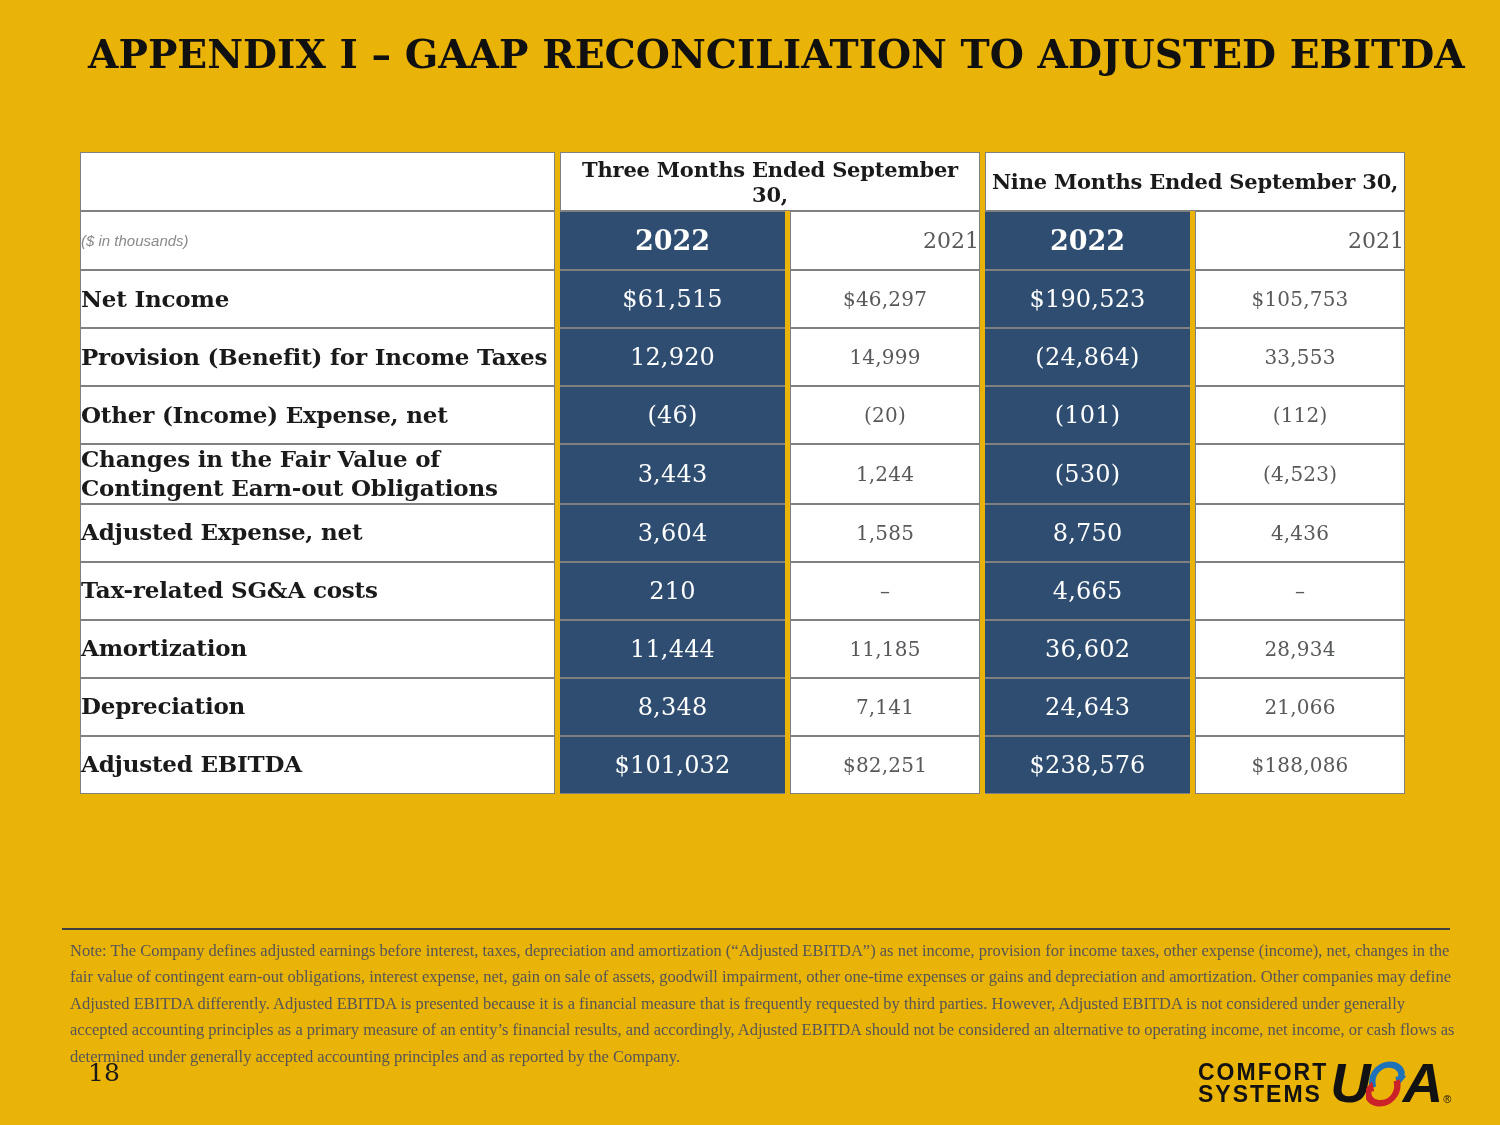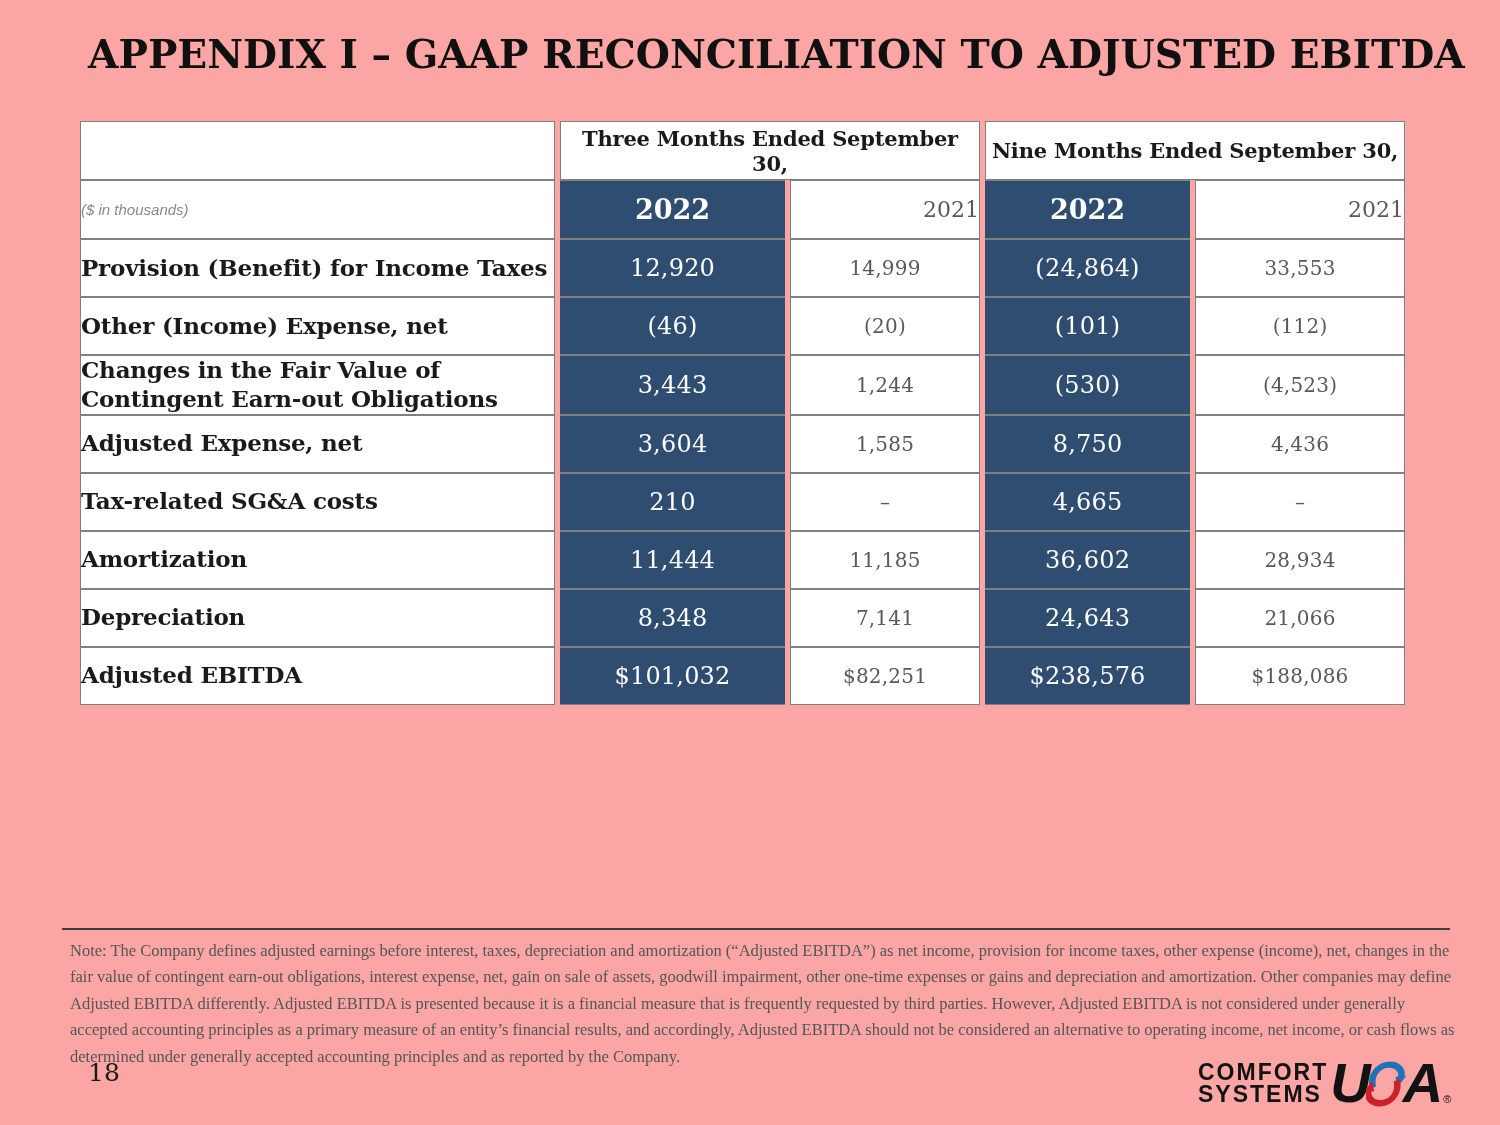--- a/index.html
+++ b/index.html
@@ -1,33 +1,33 @@
 <!DOCTYPE html>
 <html><head>
 <meta charset="utf-8">
 <style>
   html,body{margin:0;padding:0;background:#ffffff;}
   .slide{
     position:relative;
     width:1500px;height:1125px;
-    background:#fca5a5;
+    background:#eab308;
     overflow:hidden;
     font-family:"DejaVu Serif", serif;
   }
   
   .title{
     position:absolute;left:88px;top:30px;width:1360px;
     font-family:"DejaVu Serif", serif;
     font-size:40px;font-weight:bold;color:#101010;
     letter-spacing:0px;white-space:nowrap;
     transform:scaleX(0.98);transform-origin:left center;
   }
   
   table.recon{
-    position:absolute;left:75px;top:121px;
+    position:absolute;left:75px;top:152px;
     border-collapse:separate;border-spacing:5px 0;
     table-layout:fixed;width:1335px;
   }
   table.recon td{vertical-align:middle;padding:0;}
   td.whitecell{
     background:#ffffff;
     border:1.5px solid #808080;
   }
   td.bluecell{
     background:#2E4D71;
@@ -117,20 +117,27 @@
       <tr class="r-years">
         <td class="whitecell units">($ in thousands)</td>
         <td class="bluecell yr-blue">2022</td>
         <td class="whitecell yr-light">2021</td>
         <td class="bluecell yr-blue">2022</td>
         <td class="whitecell yr-light">2021</td>
       </tr>
     </thead>
     <tbody>
         <tr>
+          <td class="whitecell lbl">Net Income</td>
+          <td class="bluecell val blue">$61,515</td>
+          <td class="whitecell val light">$46,297</td>
+          <td class="bluecell val blue">$190,523</td>
+          <td class="whitecell val light">$105,753</td>
+        </tr>
+        <tr>
           <td class="whitecell lbl">Provision (Benefit) for Income Taxes</td>
           <td class="bluecell val blue">12,920</td>
           <td class="whitecell val light">14,999</td>
           <td class="bluecell val blue">(24,864)</td>
           <td class="whitecell val light">33,553</td>
         </tr>
         <tr>
           <td class="whitecell lbl">Other (Income) Expense, net</td>
           <td class="bluecell val blue">(46)</td>
           <td class="whitecell val light">(20)</td>

